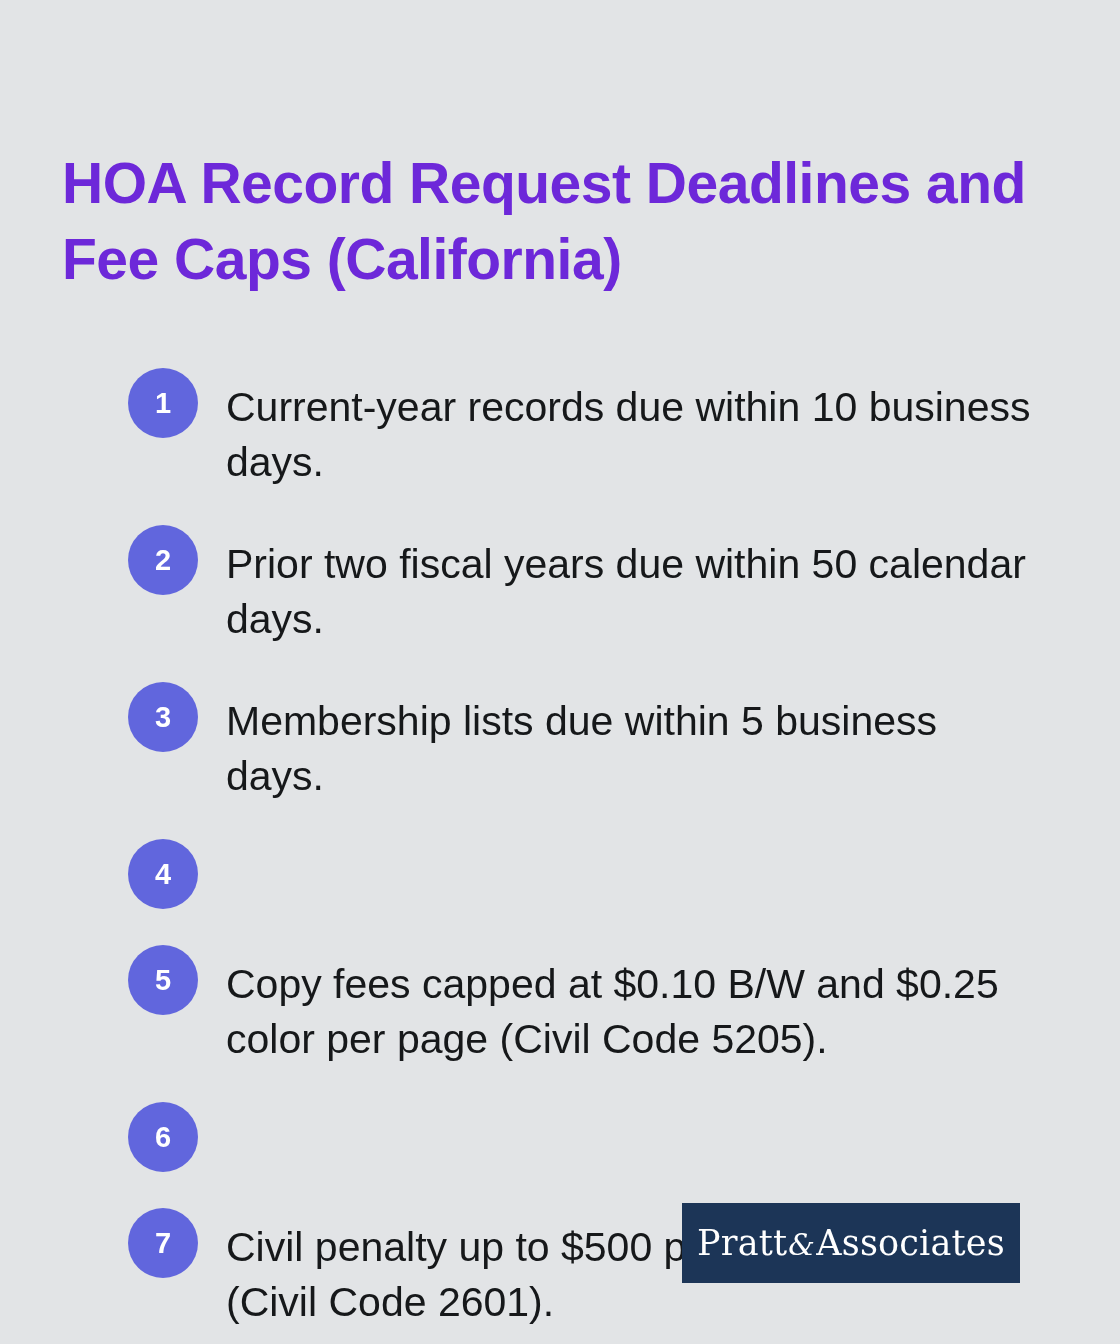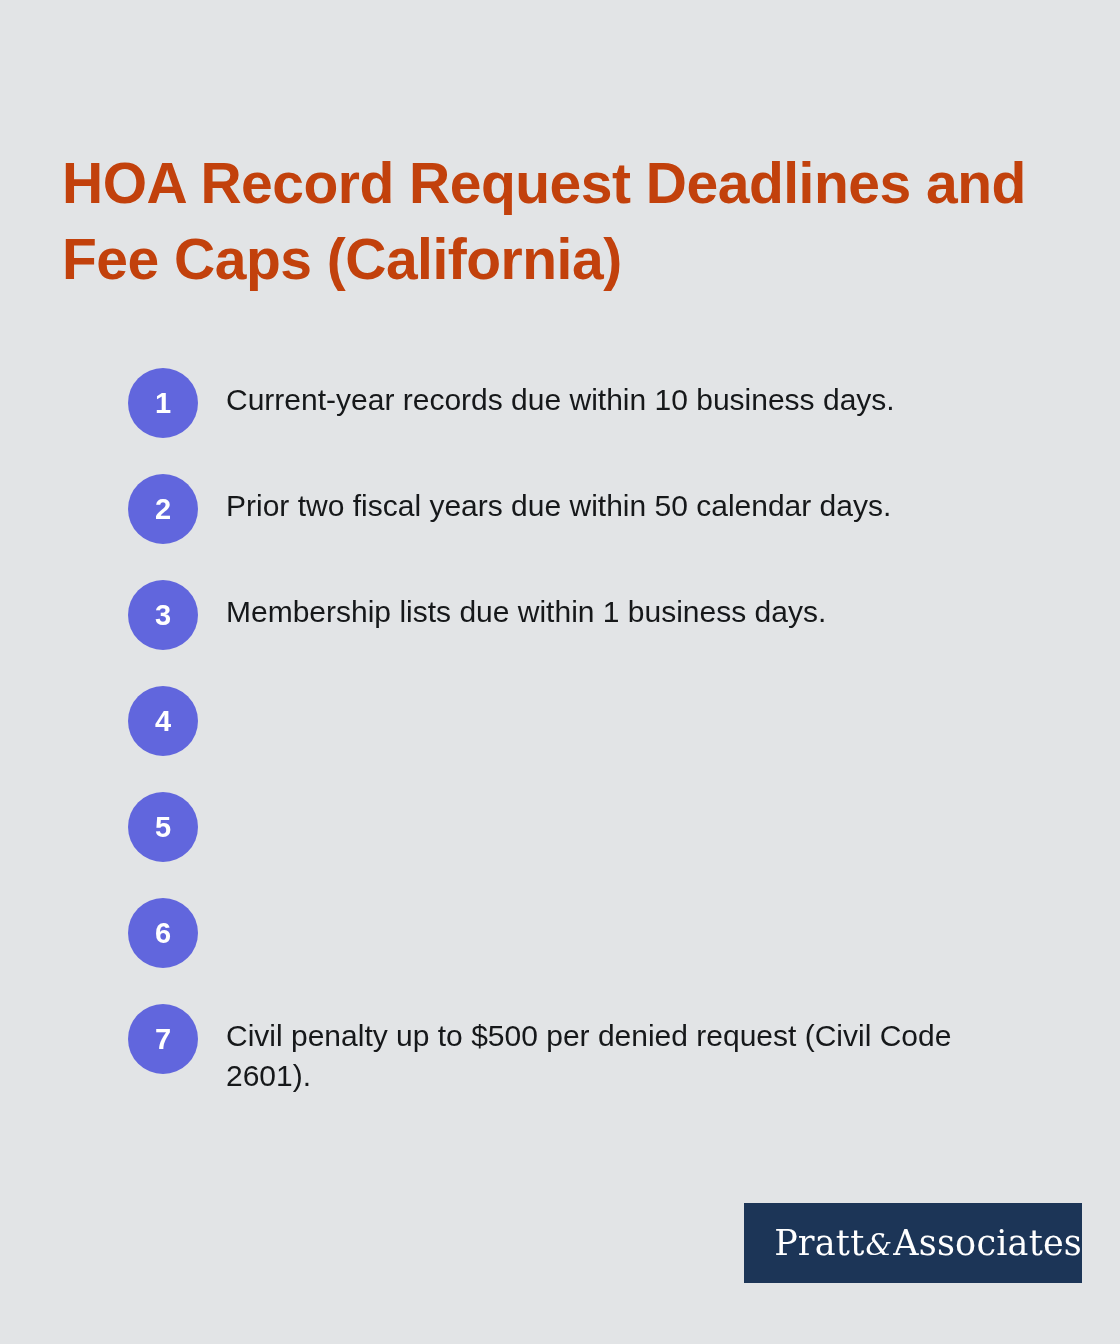--- a/index.html
+++ b/index.html
@@ -21,21 +21,21 @@
     box-sizing: border-box;
   }
   .title {
     position: absolute;
     left: 62px;
     top: 108px;
     width: 1000px;
     font-size: 57px;
     line-height: 1.33;
     font-weight: bold;
-    color: #c2410c;
+    color: #6d28d9;
     letter-spacing: -0.5px;
   }
   .list {
     position: absolute;
     left: 128px;
     top: 368px;
     width: 940px;
   }
   .item {
     display: flex;
@@ -51,36 +51,36 @@
     color: #ffffff;
     font-size: 29px;
     font-weight: bold;
     display: flex;
     align-items: center;
     justify-content: center;
     margin-right: 28px;
   }
   .item-text {
     flex: 1 1 auto;
-    font-size: 30px;
+    font-size: 41px;
     line-height: 1.33;
     color: #16181a;
     padding-top: 12px;
     max-width: 810px;
   }
   .logo {
     position: absolute;
-    left: 744px;
+    left: 682px;
     top: 1203px;
     width: 338px;
     height: 80px;
     background: #1c3557;
     display: flex;
     align-items: center;
-    justify-content: flex-end;
+    justify-content: center;
   }
   .logo-text {
     color: #ffffff;
     font-size: 35px;
     font-family: "DejaVu Serif", serif;
     letter-spacing: 0.2px;
     white-space: nowrap;
   }
   .logo-amp {
     font-style: italic;
@@ -102,29 +102,30 @@
       <div class="item-text">Current-year records due within 10 business days.</div>
     </div>
 
     <div class="item">
       <div class="badge">2</div>
       <div class="item-text">Prior two fiscal years due within 50 calendar days.</div>
     </div>
 
     <div class="item">
       <div class="badge">3</div>
-      <div class="item-text">Membership lists due within 1 business days.</div>
+      <div class="item-text">Membership lists due within 5 business days.</div>
     </div>
 
     <div class="item">
       <div class="badge">4</div>
     </div>
 
     <div class="item">
       <div class="badge">5</div>
+      <div class="item-text">Copy fees capped at $0.10 B/W and $0.25 color per page (Civil Code 5205).</div>
     </div>
 
     <div class="item">
       <div class="badge">6</div>
     </div>
 
     <div class="item">
       <div class="badge">7</div>
       <div class="item-text">Civil penalty up to $500 per denied request (Civil Code 2601).</div>
     </div>

